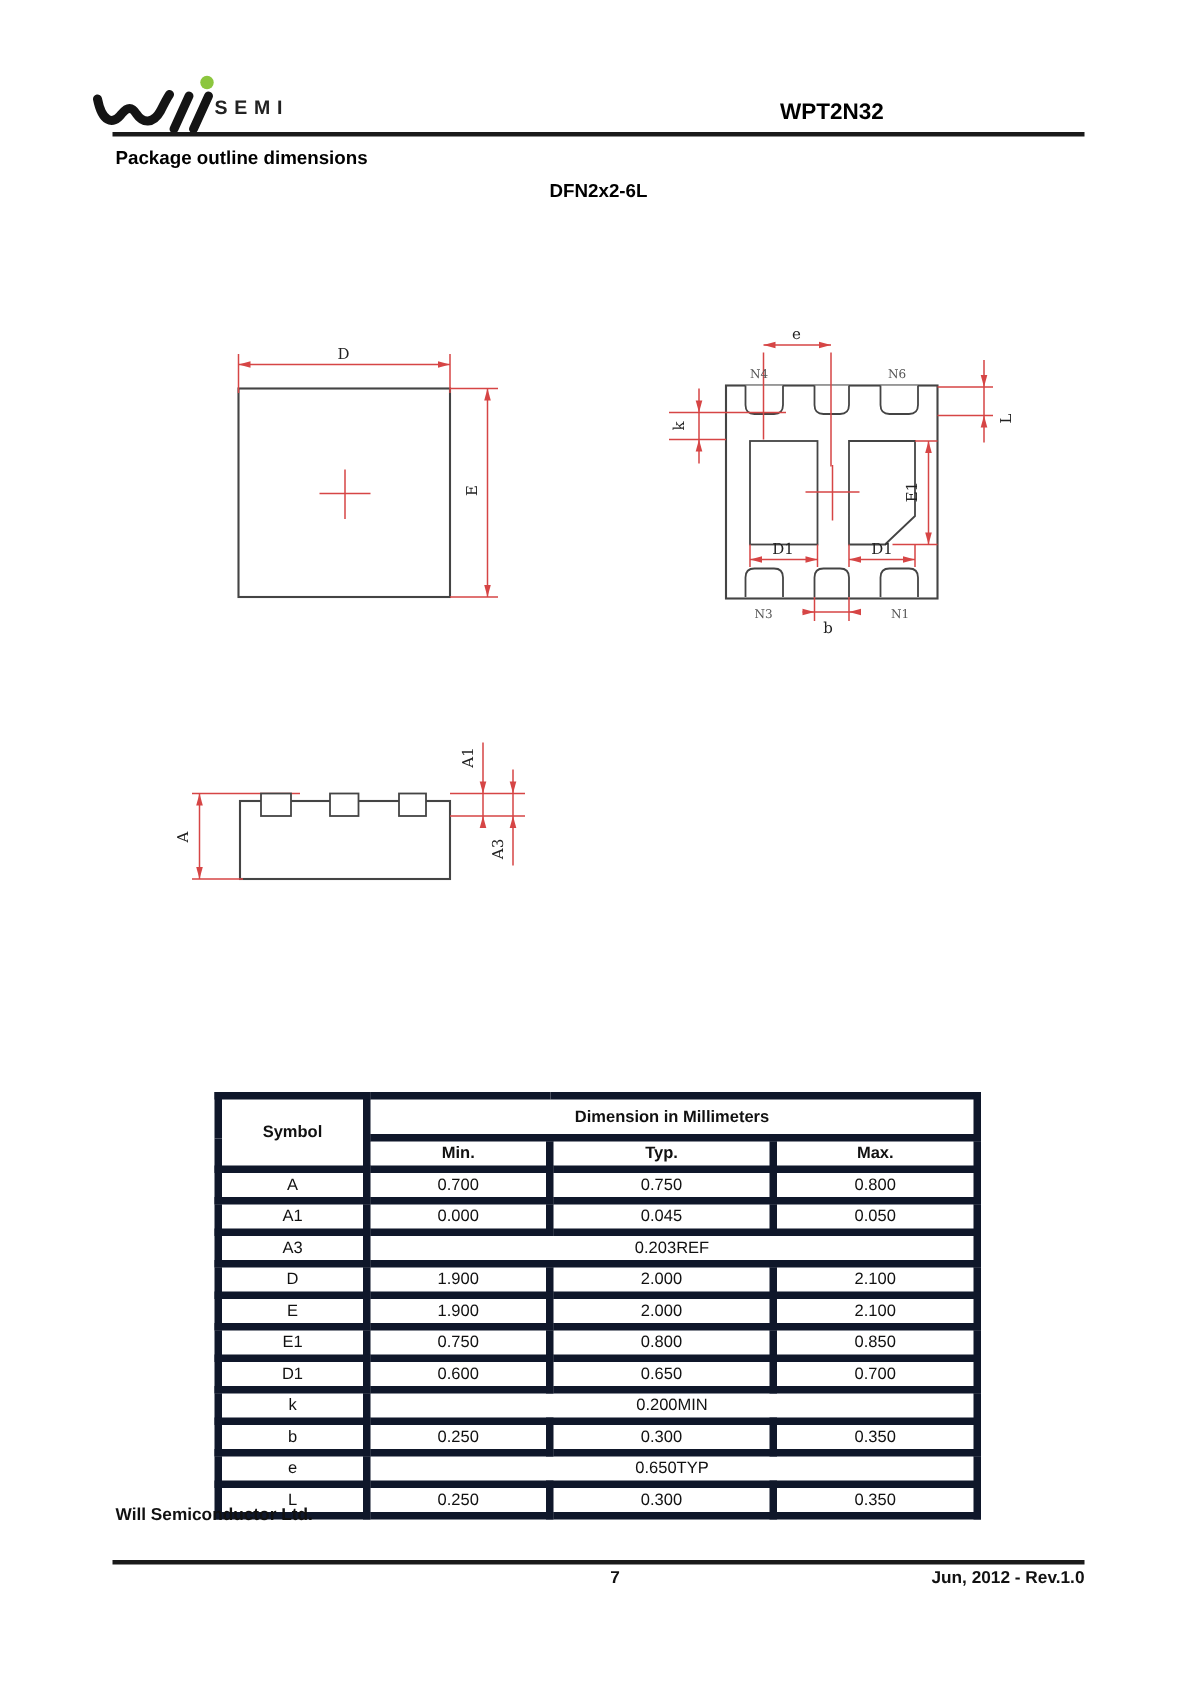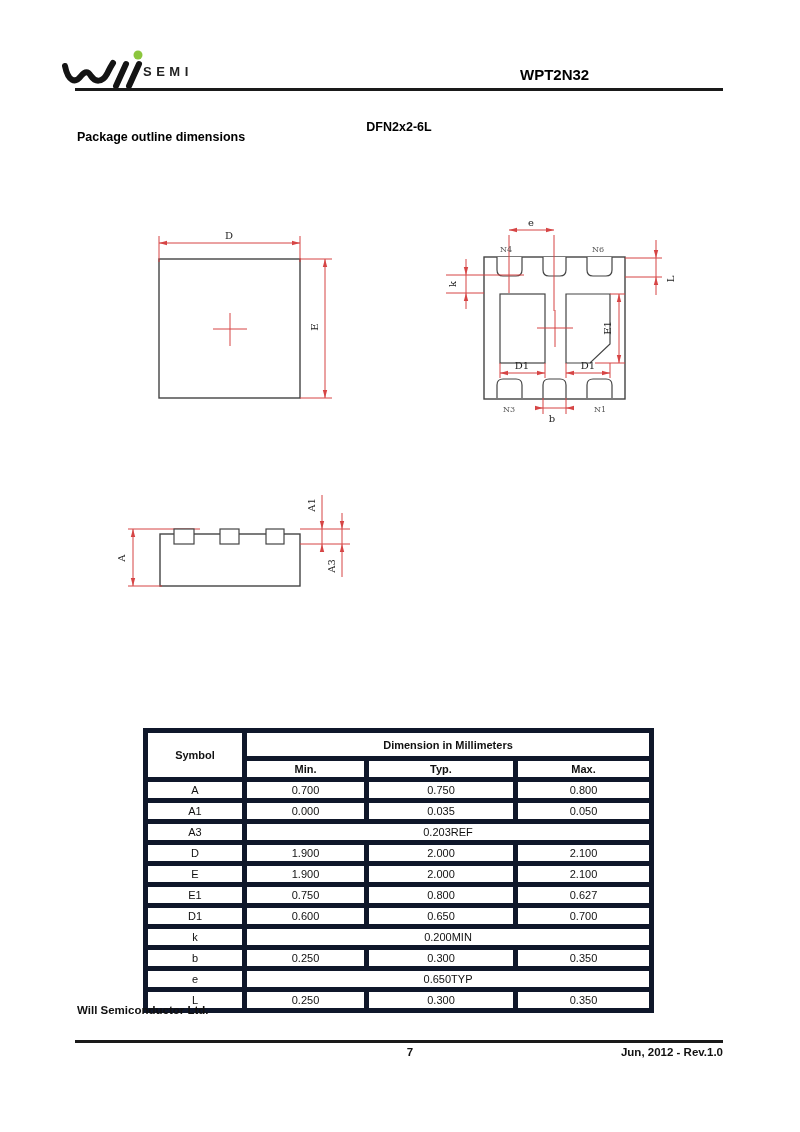--- a/index.html
+++ b/index.html
@@ -7,21 +7,21 @@
   body { width:800px; height:1132px; position:relative; font-family:"Liberation Sans", sans-serif; color:#111; }
   .page { position:absolute; left:0; top:0; width:800px; height:1061px; background:#fff; overflow:hidden; }
   .abs { position:absolute; }
 
   
   .brand-semi { left:143px; top:64px; font-size:13px; font-weight:600; letter-spacing:4.5px; color:#222; }
   .part-number { left:520px; top:66px; width:203px; text-align:left; font-size:15px; font-weight:bold; color:#000; }
   .rule { left:75px; width:648px; height:3px; background:#1a1a1a; }
   .rule-top { top:88px; }
   .rule-bottom { top:1040px; }
-  .page-title { left:77px; top:98px; font-size:12.5px; font-weight:bold; color:#000;margin-top:32px; }
+  .page-title { left:77px; top:98px; font-size:12.5px; font-weight:bold; color:#000; }
   .package-name { left:75px; top:120px; width:648px; text-align:center; font-size:12.5px; font-weight:bold; color:#000; }
 
   
   svg text { font-family:"DejaVu Serif", serif; fill:#222; }
   .dim-label { font-size:10px; }
   .pin-label { font-size:8px; fill:#555; }
 
   
   .dim-table { left:143px; top:728px; width:506px; border-collapse:collapse; table-layout:fixed; }
   .dim-table td, .dim-table th { border:5px solid #0f172a; text-align:center; vertical-align:middle; font-size:11px; padding:0; }
@@ -192,21 +192,21 @@
     </tr>
     <tr>
       <td>A</td>
       <td>0.700</td>
       <td>0.750</td>
       <td>0.800</td>
     </tr>
     <tr>
       <td>A1</td>
       <td>0.000</td>
-      <td>0.035</td>
+      <td>0.045</td>
       <td>0.050</td>
     </tr>
     <tr>
       <td>A3</td>
       <td colspan="3">0.203REF</td>
     </tr>
     <tr>
       <td>D</td>
       <td>1.900</td>
       <td>2.000</td>
@@ -215,21 +215,21 @@
     <tr>
       <td>E</td>
       <td>1.900</td>
       <td>2.000</td>
       <td>2.100</td>
     </tr>
     <tr>
       <td>E1</td>
       <td>0.750</td>
       <td>0.800</td>
-      <td>0.627</td>
+      <td>0.850</td>
     </tr>
     <tr>
       <td>D1</td>
       <td>0.600</td>
       <td>0.650</td>
       <td>0.700</td>
     </tr>
     <tr>
       <td>k</td>
       <td colspan="3">0.200MIN</td>

